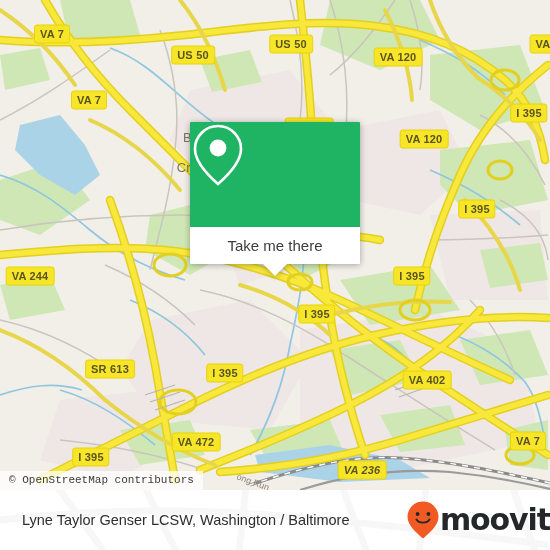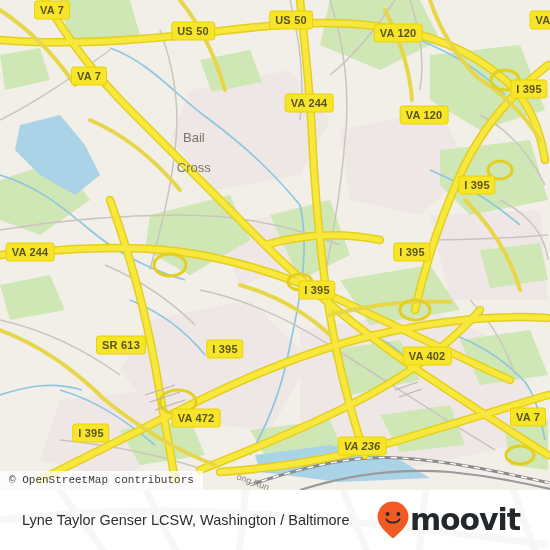--- a/index.html
+++ b/index.html
@@ -27,20 +27,21 @@
     color:#5a5420;
     font-weight:bold;
     font-size:11px;
     line-height:13px;
     padding:2px 5px 2px 5px;
     white-space:nowrap;
     font-family:"Liberation Sans", sans-serif;
     letter-spacing:.2px;
     transform:translate(-50%,-50%);
     box-sizing:border-box;
+    margin-top:24px;
   }
 
   
   .place-label{
     position:absolute;
     color:#7a7468;
     font-size:13px;
     line-height:15px;
     text-align:center;
     transform:translate(-50%,-50%);
@@ -117,21 +118,21 @@
   }
   #footer-title{
     position:relative;
     margin-left:22px;
     font-size:14.5px;
     color:#2e2e2e;
     white-space:nowrap;
     font-family:"Liberation Sans", sans-serif;
   }
   #brand{
-    position:absolute;right:30px;top:50%;
+    position:absolute;right:0;top:50%;
     transform:translateY(-50%);
     display:flex;align-items:center;
   }
   #brand-word{
     font-size:30px;
     font-weight:bold;
     color:#25282b;
     letter-spacing:-1.1px;
     font-family:"DejaVu Sans", sans-serif;
     line-height:30px;
@@ -299,29 +300,41 @@
         <div class="shield" style="left: 398px; top: 33px;">VA 120</div>
         <div class="shield" style="left: 543px; top: 20px;">VA</div>
         <div class="shield" style="left: 89px; top: 76px;">VA 7</div>
         <div class="shield" style="left: 309px; top: 103px;">VA 244</div>
         <div class="shield" style="left: 424px; top: 115px;">VA 120</div>
         <div class="shield" style="left: 529px; top: 89px;">I 395</div>
         <div class="shield" style="left: 477px; top: 185px;">I 395</div>
         <div class="shield" style="left: 30px; top: 252px;">VA 244</div>
         <div class="shield" style="left: 412px; top: 252px;">I 395</div>
         <div class="shield" style="left: 317px; top: 290px;">I 395</div>
-        <div class="shield" style="left: 121px; top: 345px;">SR 613</div>
+        <div class="shield" style="left: 110px; top: 345px;">SR 613</div>
         <div class="shield" style="left: 225px; top: 349px;">I 395</div>
         <div class="shield" style="left: 427px; top: 356px;">VA 402</div>
         <div class="shield" style="left: 528px; top: 417px;">VA 7</div>
         <div class="shield" style="left: 196px; top: 418px;">VA 472</div>
         <div class="shield" style="left: 91px; top: 433px;">I 395</div>
         <div class="shield" style="left: 362px; top: 446px; font-style: italic;">VA 236</div>
       </div>
 
+    <div id="popup">
+      <div id="popup-head">
+        <svg width="56" height="66" viewBox="0 0 56 66">
+          <path d="M28 4 C15.3 4 5 14.3 5 27 C5 41 20 55 28 62 C36 55 51 41 51 27 C51 14.3 40.7 4 28 4 Z" fill="none" stroke="#ffffff" stroke-width="2.6"></path>
+          <circle cx="28" cy="26" r="8.4" fill="#ffffff"></circle>
+        </svg>
+      </div>
+      <div id="popup-body">
+        <span id="popup-cta">Take me there</span>
+        <div id="popup-tail"></div>
+      </div>
+    </div>
 
     <div id="attribution">© OpenStreetMap contributors</div>
   </div>
 
   <div id="footer">
     <svg id="footer-watermark" viewBox="0 0 550 140">
       <g stroke="#9a9a9a" stroke-width="7" fill="none">
         <path d="M30,0 C60,40 90,80 130,140"></path>
         <path d="M130,0 C150,50 170,95 200,140"></path>
         <path d="M250,0 C245,50 240,95 235,140"></path>

